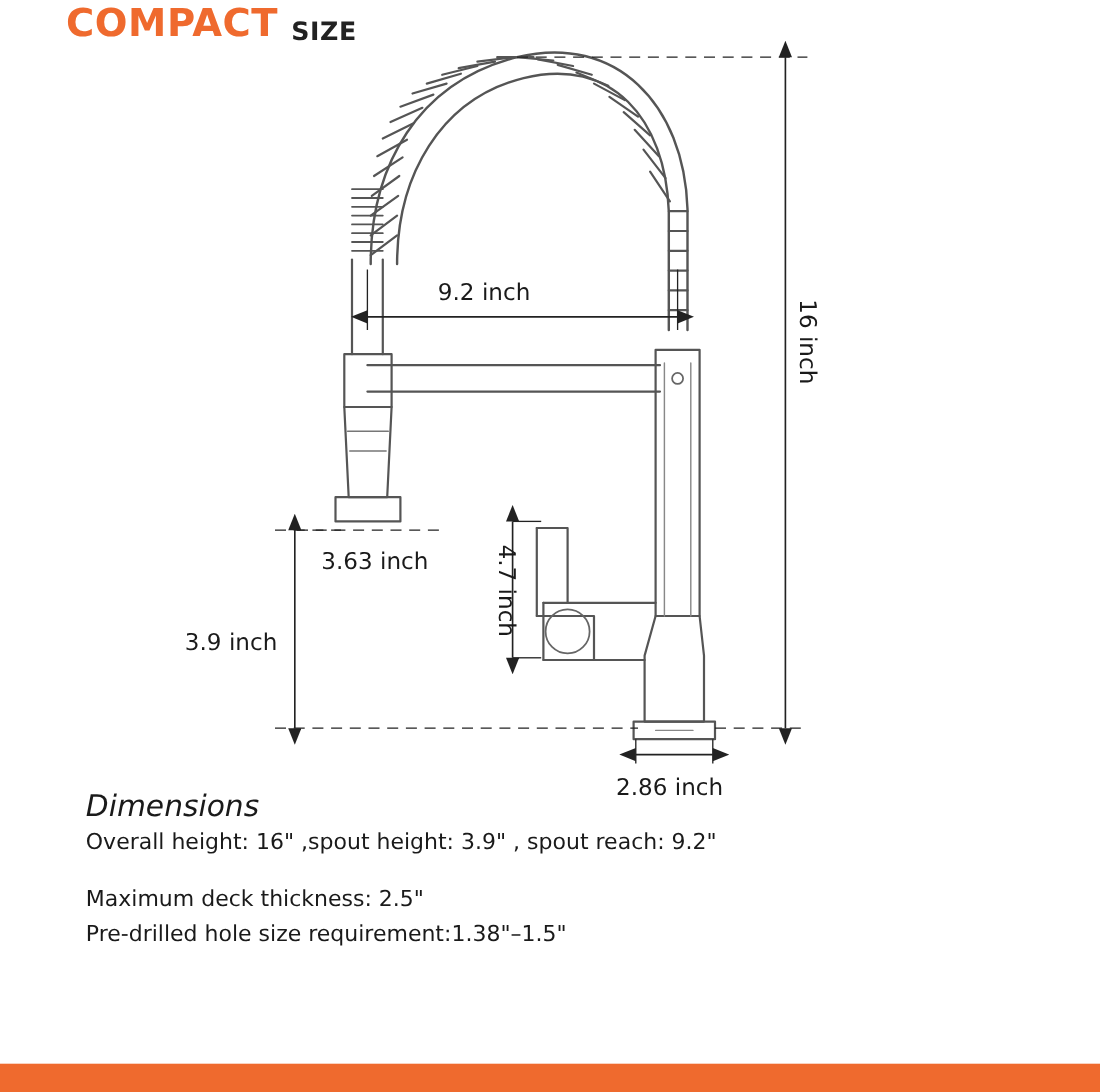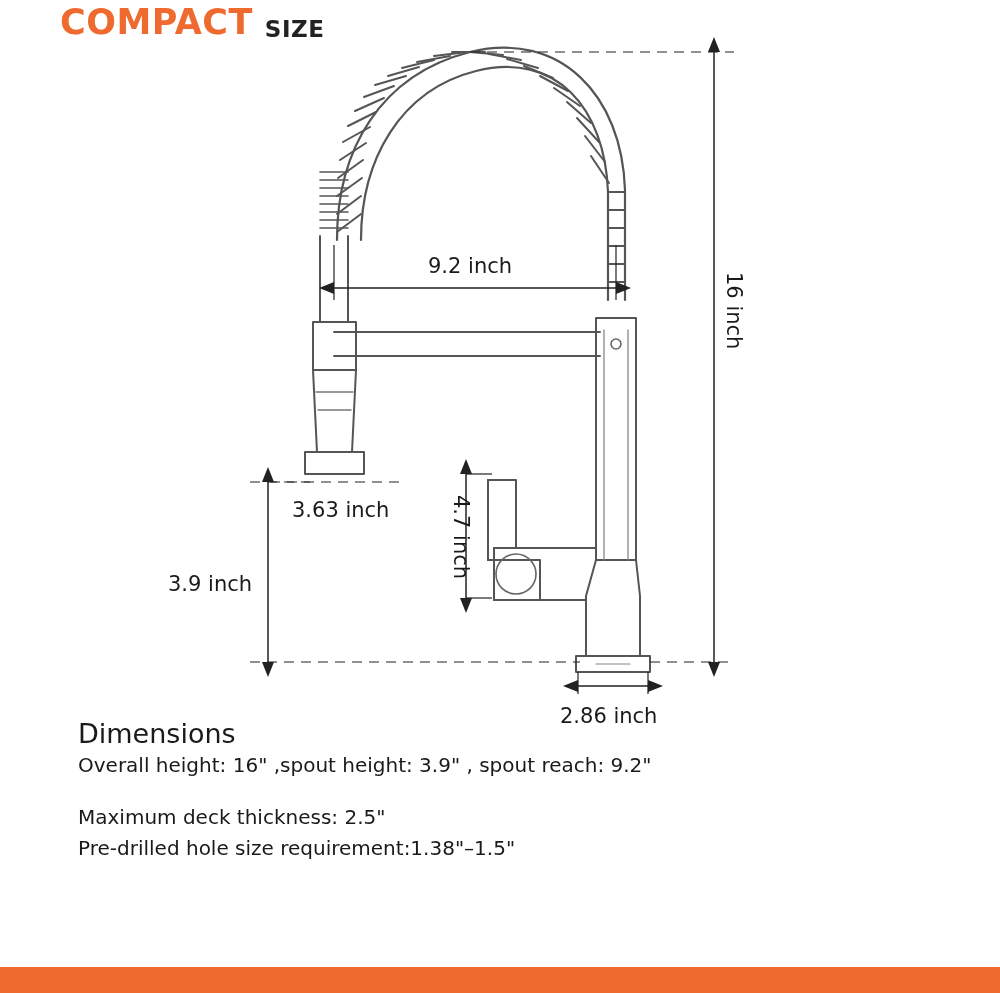--- a/index.html
+++ b/index.html
@@ -50,21 +50,21 @@
   .diagram svg { display: block; }
 
   
   .dim-label {
     position: absolute;
     font-size: 21px;
     color: #1a1a1a;
     white-space: nowrap;
     font-family: "DejaVu Sans", sans-serif;
   }
-  .dim-9-2   { left: 428px; top: 254px; }
+  .dim-9-2   { left: 398px; top: 254px; }
   .dim-1-97  { left: 292px; top: 498px; }
   .dim-3-9   { left: 168px; top: 572px; }
   .dim-1-85  { left: 560px; top: 704px; }
   .dim-16 {
     left: 722px;
     top: 272px;
     writing-mode: vertical-rl;
     text-orientation: mixed;
   }
   .dim-4-7 {
@@ -81,20 +81,21 @@
     position: absolute;
     left: 78px;
     width: 880px;
   }
   .section-heading {
     font-size: 27px;
     color: #1a1a1a;
     margin: 0 0 2px 0;
     font-weight: normal;
     font-family: "DejaVu Sans", sans-serif;
+    font-style: italic;
   }
   .section-line {
     font-size: 20px;
     color: #1a1a1a;
     margin: 0 0 2px 0;
     line-height: 1.45;
     font-family: "DejaVu Sans", sans-serif;
   }
   .block-dimensions { top: 718px; }
   .block-installation { top: 803px; }

